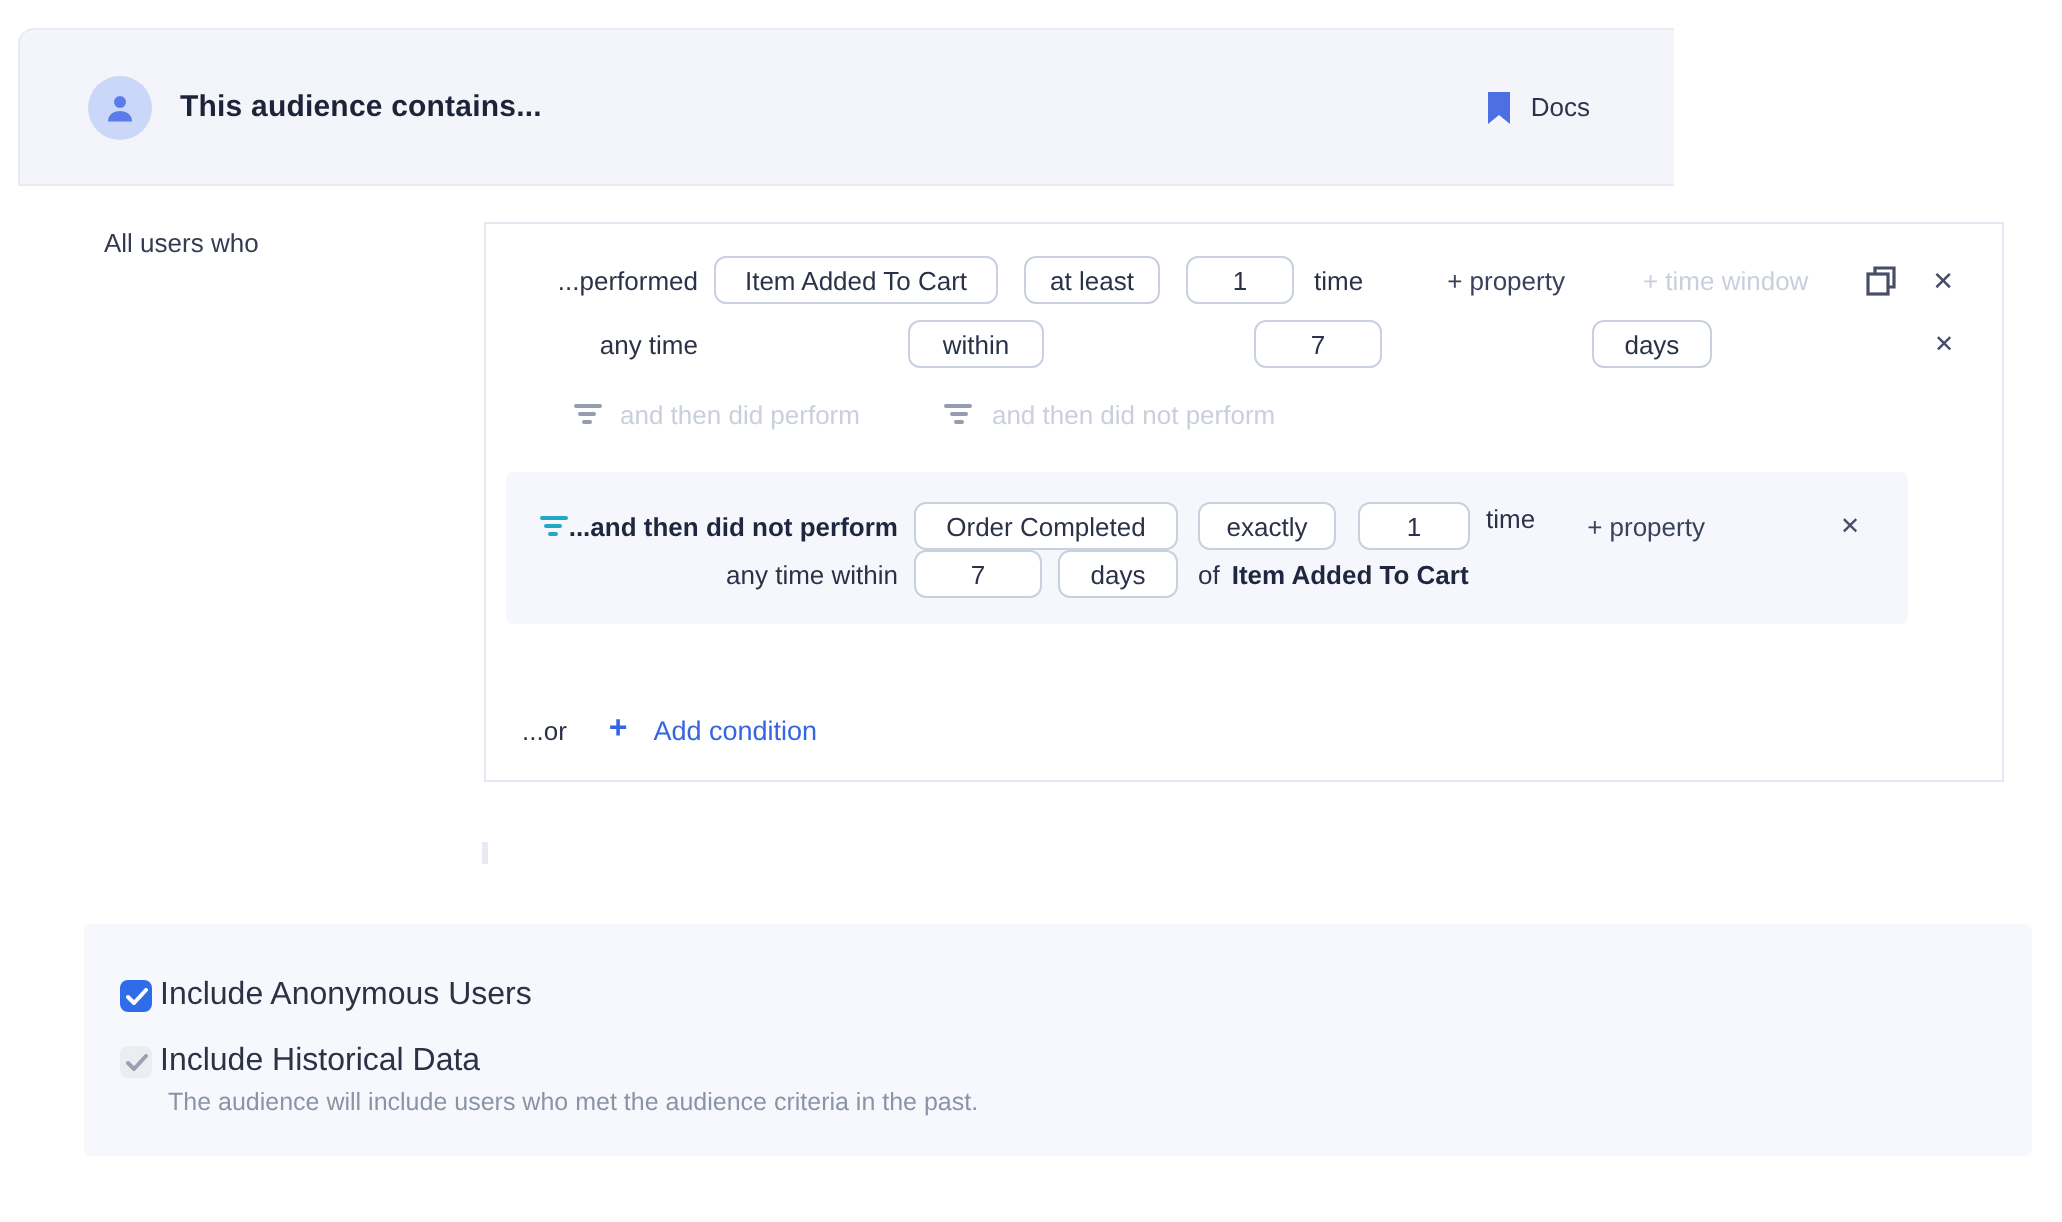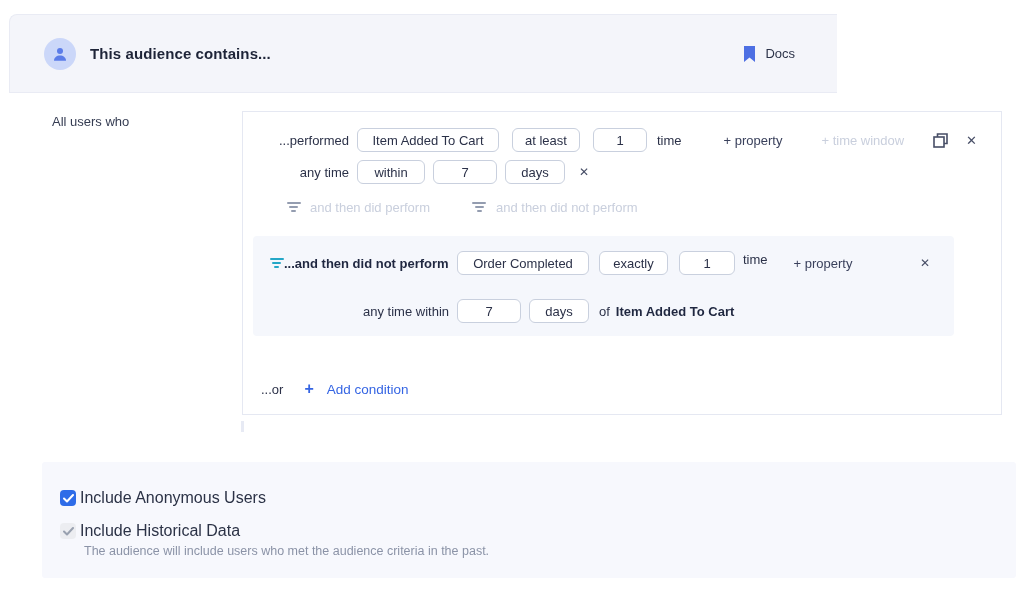--- a/index.html
+++ b/index.html
@@ -41,40 +41,40 @@
   .numinput {
     height:24px; border:1px solid #c9d0de; border-radius:6px; background:#fff;
     font-family:"Liberation Sans", sans-serif; font-size:13px; color:#2b3148;
     text-align:center; flex:0 0 auto;
   }
   .plain { font-size:13px; color:#2b3148; }
   .linkish { font-size:13px; color:#3a415c; cursor:pointer; }
   .disabled-text { font-size:13px; color:#c9cfdd; }
   .x-btn { font-size:12px; color:#474e66; cursor:pointer; line-height:1; }
   .row1 { height:24px; }
-  .row2 { height:24px; margin-top:8px; }
+  .row2 { height:24px; margin-top:8px;justify-content:space-between; }
   .row3 { margin-top:15px; padding-left:27px; gap:42px; height:16px; }
   .dis-opt { display:flex; align-items:center; gap:9px; cursor:pointer; }
 
   .filter-icon { display:inline-flex; flex-direction:column; align-items:center; gap:2px; width:15px; }
   .filter-icon i { display:block; height:2px; border-radius:1px; }
   .filter-icon i:nth-child(1){ width:14px; }
   .filter-icon i:nth-child(2){ width:9px; }
   .filter-icon i:nth-child(3){ width:5px; }
   .filter-gray i { background:#949db0; }
   .filter-teal i { background:#24a7c7; }
 
   
   .nested {
     margin-top:21px; margin-left:-6px; width:701px; background:#f5f7fc; border-radius:4px;
     padding:15px 24px 13px 16px;
   }
   .nested-labelcol { width:180px; display:flex; align-items:center; flex:0 0 auto; }
-  .nested-title { flex:1; font-size:13px; font-weight:700; color:#1f2740; }
-  .nested-row2 { margin-top:24px; }
+  .nested-title { flex:1; text-align:right; font-size:13px; font-weight:700; color:#1f2740; }
+  .nested-row2 { margin-top:0; }
   .nested-rlabel { width:180px; text-align:right; font-size:13px; color:#2b3148; flex:0 0 auto; }
   .ref-event { font-size:13px; font-weight:700; color:#1f2740; }
 
   .or-row { margin-top:41px; height:24px; padding-left:2px; }
   .or-label { font-size:13px; color:#2b3148; }
   .add-condition { display:flex; align-items:center; gap:13px; margin-left:21px; cursor:pointer; }
   .plus-glyph { color:#3565e3; font-size:16px; font-weight:700; line-height:1; }
   .add-label { color:#3565e3; font-size:13.5px; }
 
   .stub { position:absolute; left:241px; top:421px; width:3px; height:11px; background:#e7eaf4; }

